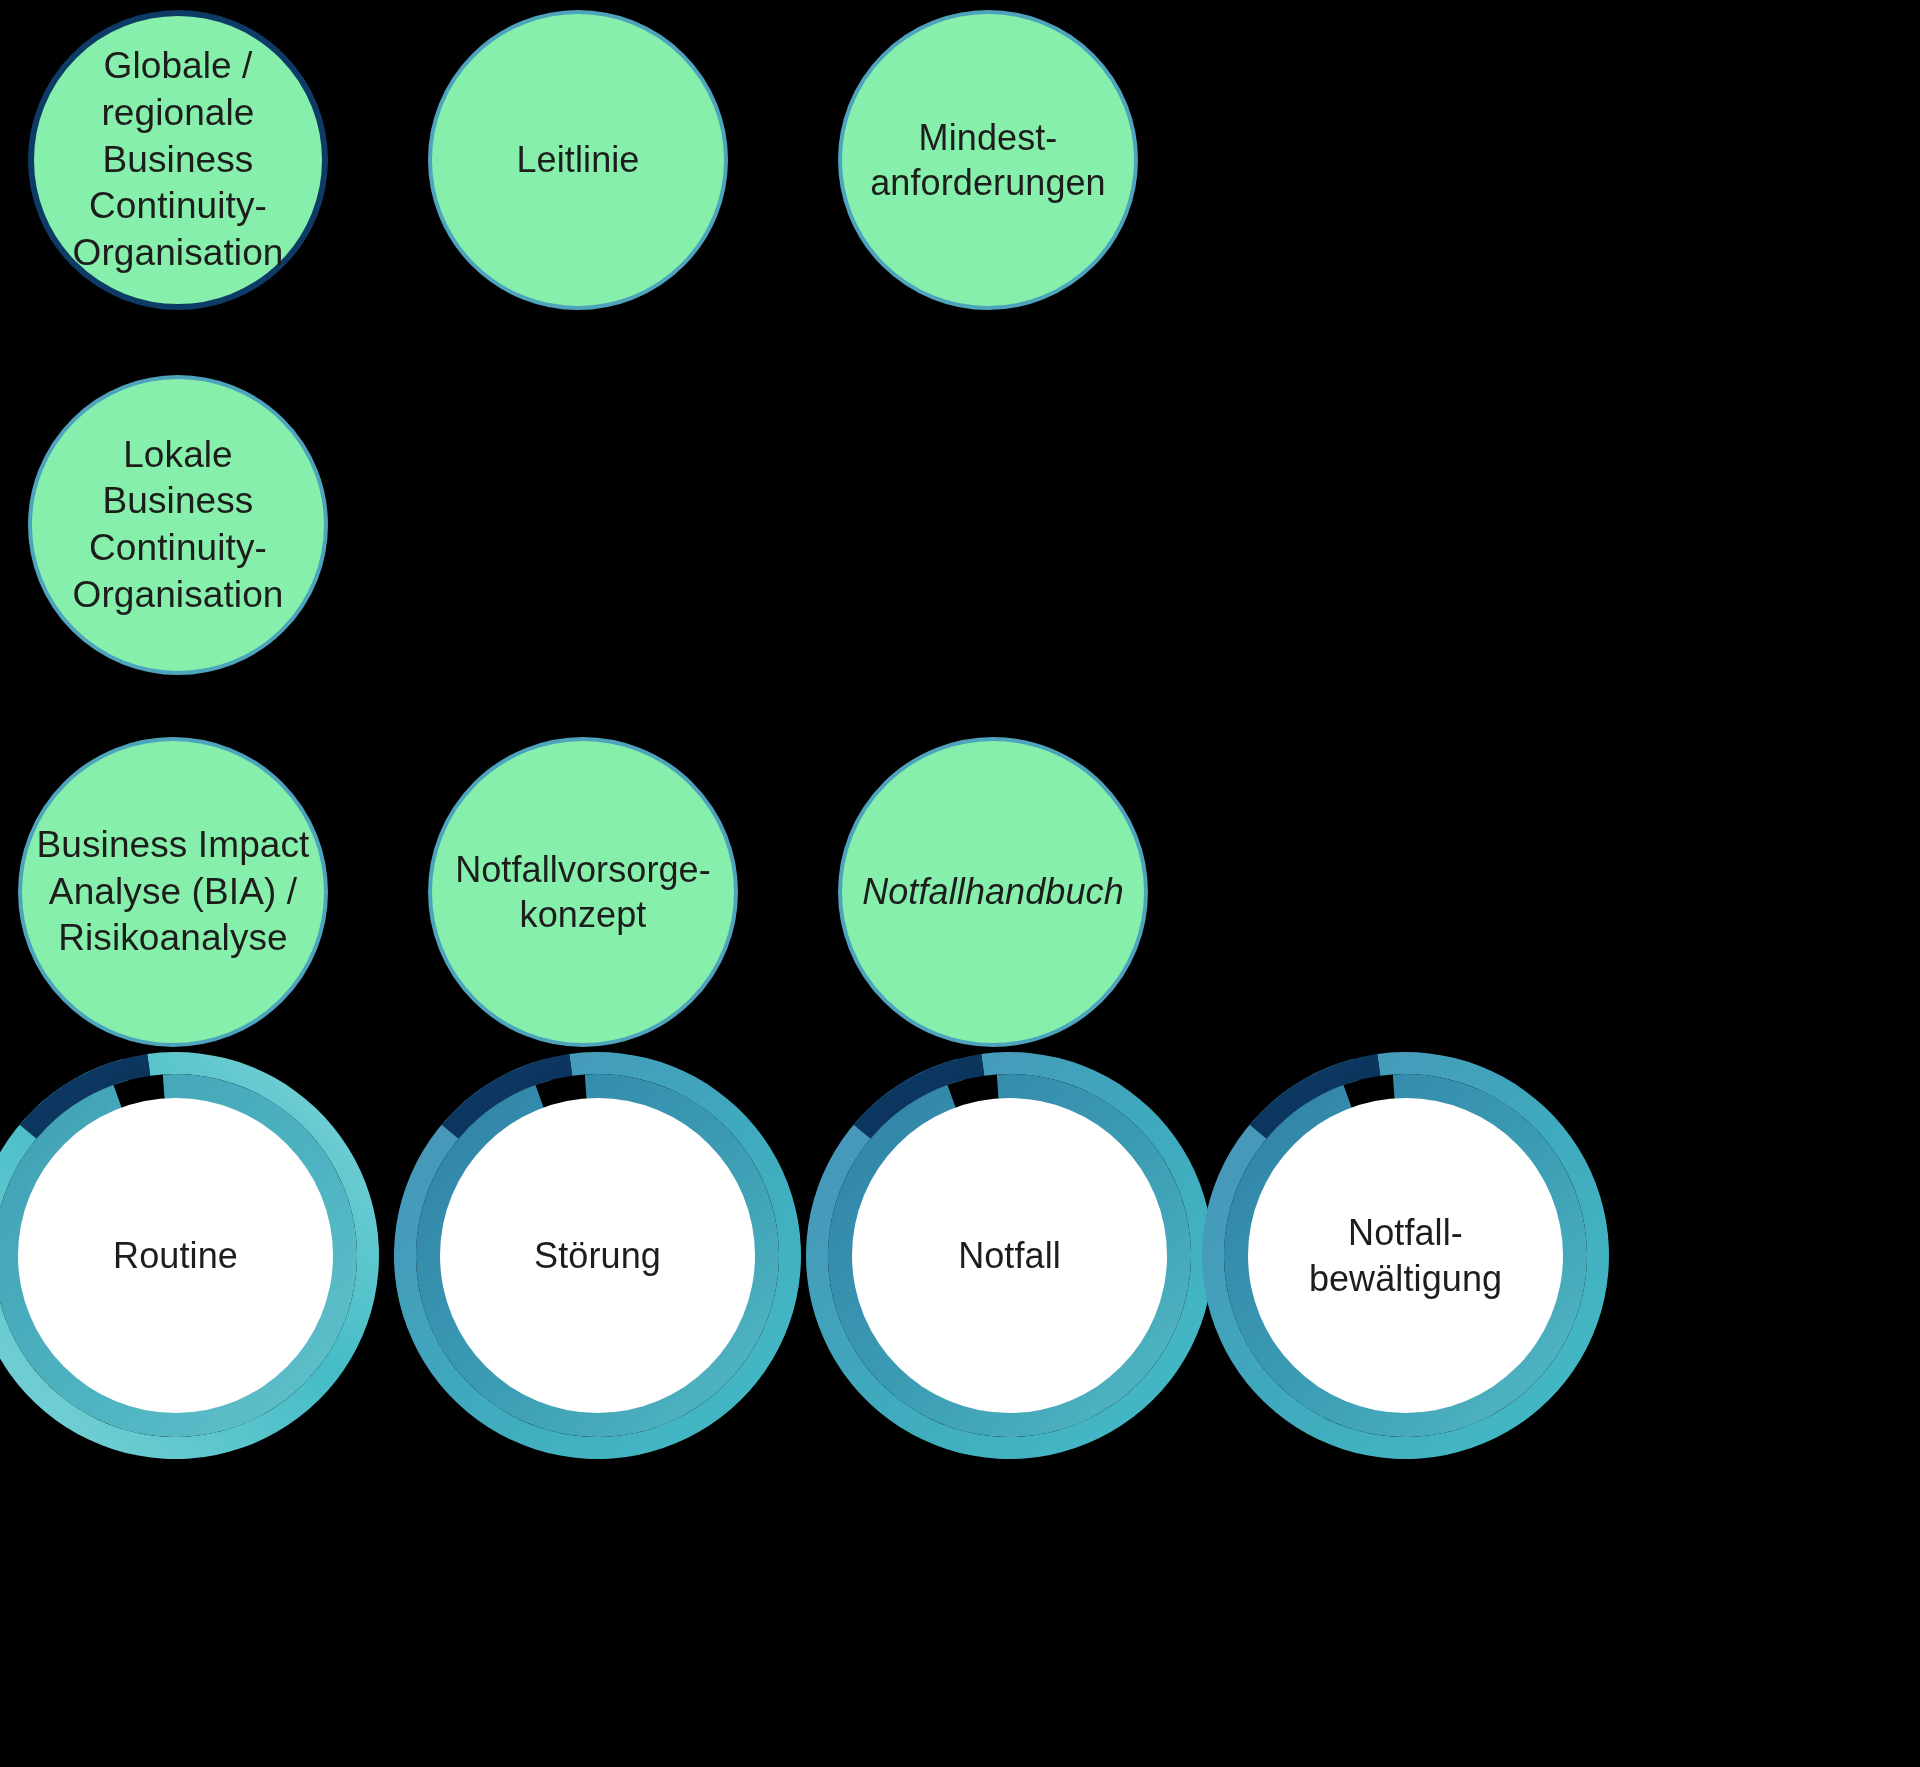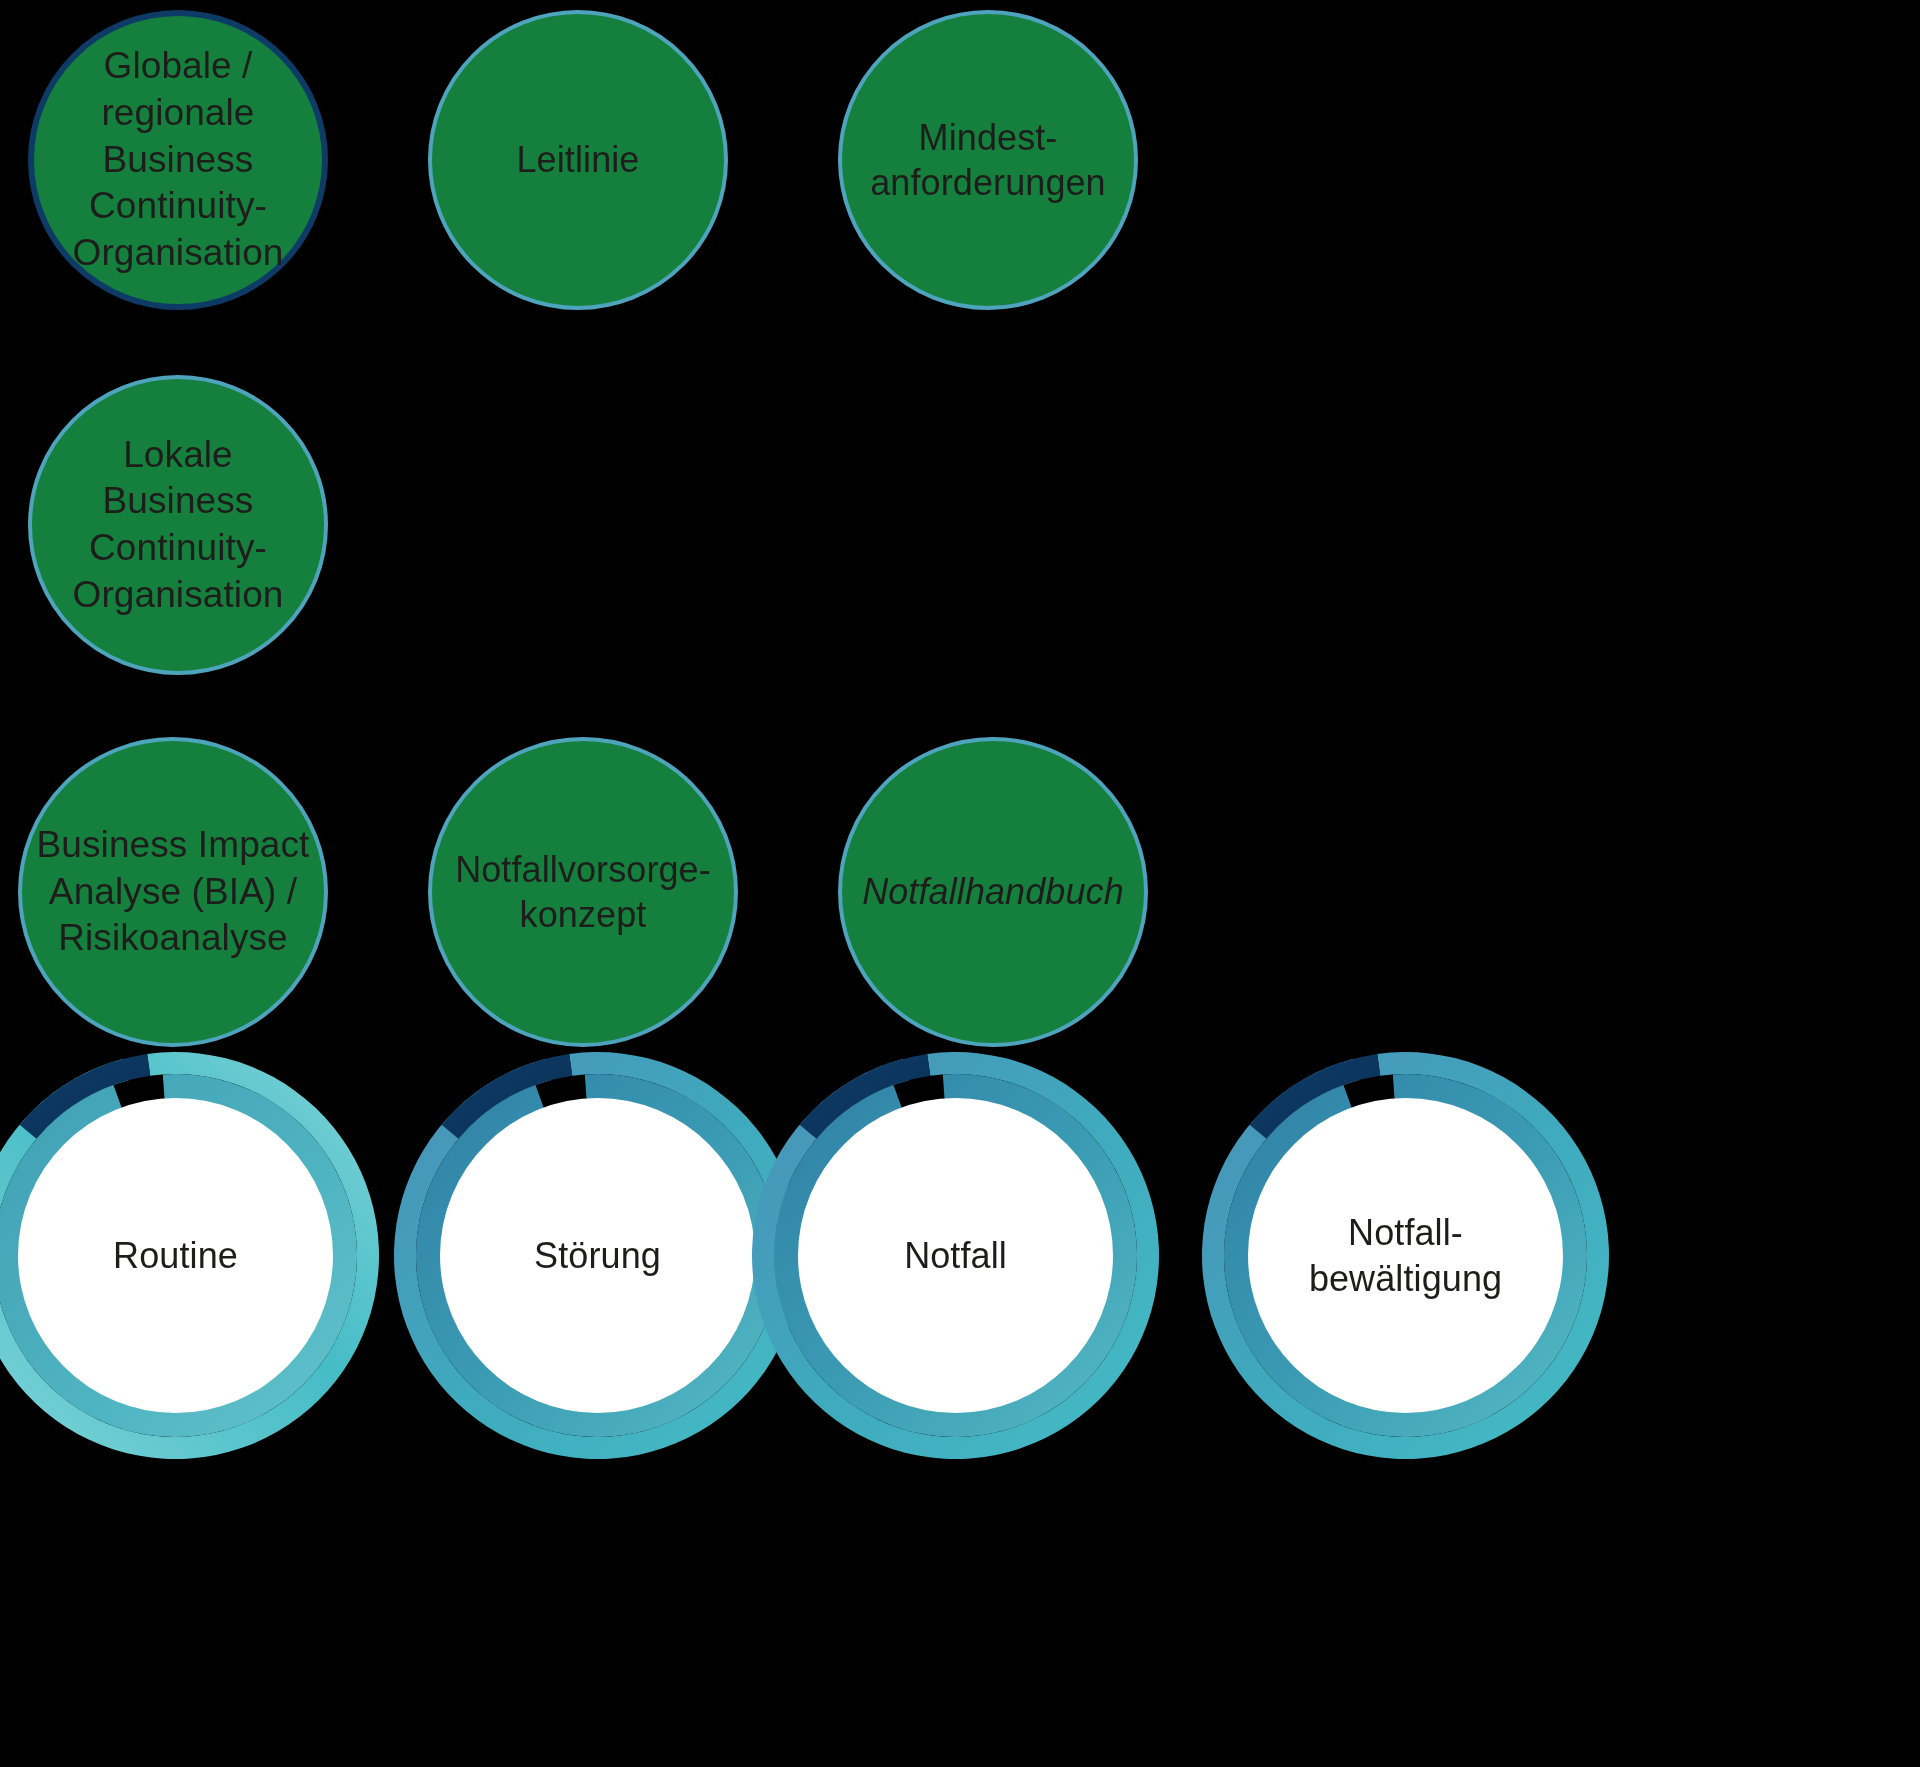--- a/index.html
+++ b/index.html
@@ -11,21 +11,21 @@
 
   .node{
     position:absolute;
     border-radius:50%;
     box-sizing:border-box;
     display:flex;align-items:center;justify-content:center;
   }
 
   
   .plain{
-    background:#15803d;
+    background:#86efac;
   }
   .plain.navy{ border:6px solid #0d3b66; }
   .plain.teal{ border:4px solid #4ea3bd; }
 
   .label{
     text-align:center;
     color:#1d1d1b;
     line-height:1.26;
     letter-spacing:0.1px;
     white-space:pre-line;
@@ -150,21 +150,21 @@
           L 156.52434331389247 28.184462528534112 A 181.5 181.5 0 1 0 178.24008217574823 23.766345523404993 Z" fill="url(#gradSteelA_stoerung)"></path>
         <path d="M 47.60995582528798 72.69272142878927 A 203.5 203.5 0 0 1 175.17827395462677 1.9804480110904308
           L 178.24008217574823 23.766345523404993 A 181.5 181.5 0 0 0 64.4629335739055 86.83404884189312 Z" fill="url(#gradNavySeg_stoerung)"></path>
         <path d="M 190.8392000154412 22.442124877841906 A 181.5 181.5 0 1 1 141.4233439863911 32.94578932735763
           L 149.97384756953284 56.43810484700532 A 156.5 156.5 0 1 0 192.58311185904435 47.38122613433751 Z" fill="url(#gradSteelB_stoerung)"></path>
       </svg>
       <div class="ring-core" style="left: 46px; top: 46px; width: 315px; height: 315px;">
         <div class="label s-md">Störung</div>
       </div>
     </div>
-    <div class="ringwrap" style="left: 752px; top: 1052px; width: 407px; height: 407px;">
+    <div class="ringwrap" style="left: 806px; top: 1052px; width: 407px; height: 407px;">
       <svg width="407" height="407" viewBox="0 0 407 407">
         <defs>
           <linearGradient id="gradCyanA_notfall" x1="100%" y1="0%" x2="0%" y2="100%">
             <stop offset="0%" stop-color="#7fd4d8"></stop>
             <stop offset="45%" stop-color="#45bcc6"></stop>
             <stop offset="100%" stop-color="#7fd4d8"></stop>
           </linearGradient>
           <linearGradient id="gradCyanB_notfall" x1="0%" y1="0%" x2="100%" y2="100%">
             <stop offset="0%" stop-color="#3f9fb3"></stop>
             <stop offset="60%" stop-color="#4fb4c2"></stop>

